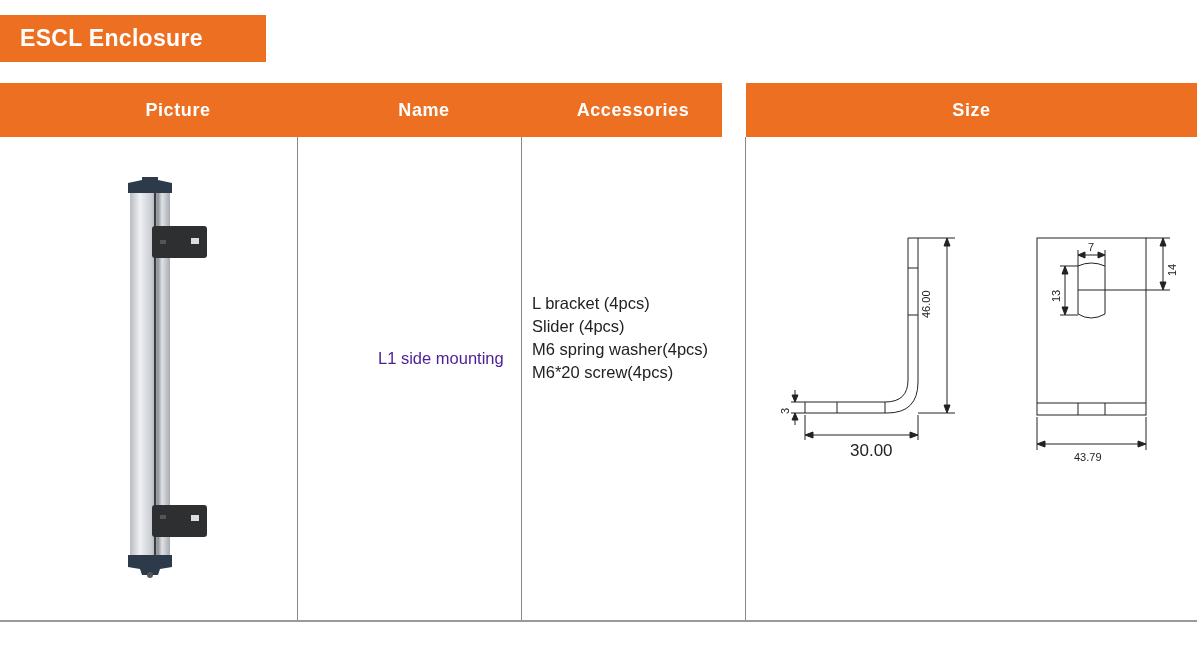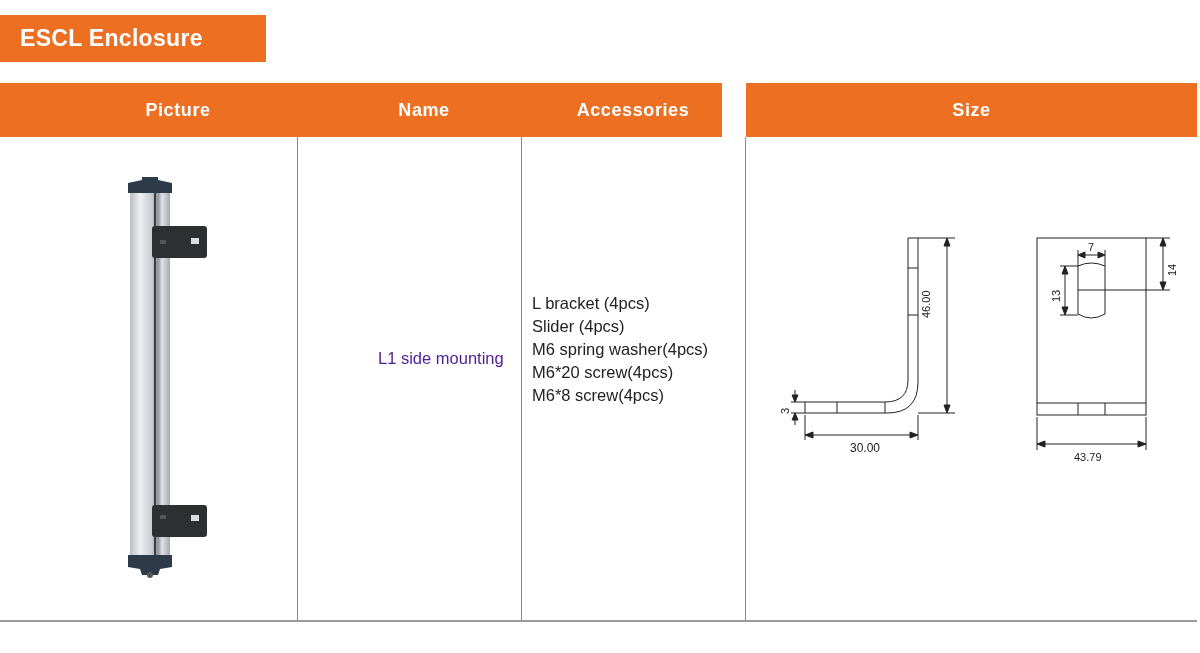--- a/index.html
+++ b/index.html
@@ -60,21 +60,20 @@
   </svg>
 </div>
 
 <div class="name-text">L1 side mounting</div>
 
 <ul class="acc-list">
   <li>L bracket (4pcs)</li>
   <li>Slider (4pcs)</li>
   <li>M6 spring washer(4pcs)</li>
   <li>M6*20 screw(4pcs)</li>
-  <li>M6*8 screw(4pcs)</li>
 </ul>
 
 <div class="drw" style="left:775px;top:230px;">
   <svg width="200" height="240" viewBox="0 0 200 240" fill="none" stroke="#222" stroke-width="1">
     <path d="M133 8 L133 150 Q133 172 110 172 L30 172"></path>
     <path d="M143 8 L143 152 Q143 183 112 183 L30 183"></path>
     <line x1="133" y1="8" x2="143" y2="8"></line>
     <line x1="133" y1="38" x2="143" y2="38"></line>
     <line x1="133" y1="85" x2="143" y2="85"></line>
     <line x1="30" y1="172" x2="30" y2="183"></line>
@@ -91,21 +90,21 @@
     <polygon points="30,205 38,202 38,208" fill="#222"></polygon>
     <polygon points="143,205 135,202 135,208" fill="#222"></polygon>
     <line x1="16" y1="172" x2="30" y2="172"></line>
     <line x1="16" y1="183" x2="30" y2="183"></line>
     <line x1="20" y1="160" x2="20" y2="172"></line>
     <line x1="20" y1="183" x2="20" y2="195"></line>
     <polygon points="20,172 17,165 23,165" fill="#222"></polygon>
     <polygon points="20,183 17,190 23,190" fill="#222"></polygon>
   </svg>
   <span style="position:absolute;left:145px;top:88px;font-size:11px;color:#222;transform:rotate(-90deg);transform-origin:left top;display:inline-block;">46.00</span>
-  <span style="position:absolute;left:75px;top:211px;font-size:12px;color:#222;">30.00</span>
+  <span style="position:absolute;left:75px;top:211px;font-size:17px;color:#222;">30.00</span>
   <span style="position:absolute;left:4px;top:184px;font-size:11px;color:#222;transform:rotate(-90deg);transform-origin:left top;display:inline-block;">3</span>
 </div>
 
 <div class="drw" style="left:1030px;top:230px;">
   <svg width="160" height="240" viewBox="0 0 160 240" fill="none" stroke="#222" stroke-width="1">
     <rect x="7" y="8" width="109" height="177"></rect>
     <line x1="7" y1="173" x2="116" y2="173"></line>
     <line x1="48" y1="173" x2="48" y2="185"></line>
     <line x1="75" y1="173" x2="75" y2="185"></line>
     <path d="M48 36 Q61 30 75 36 L75 84 Q61 92 48 84 Z"></path>

